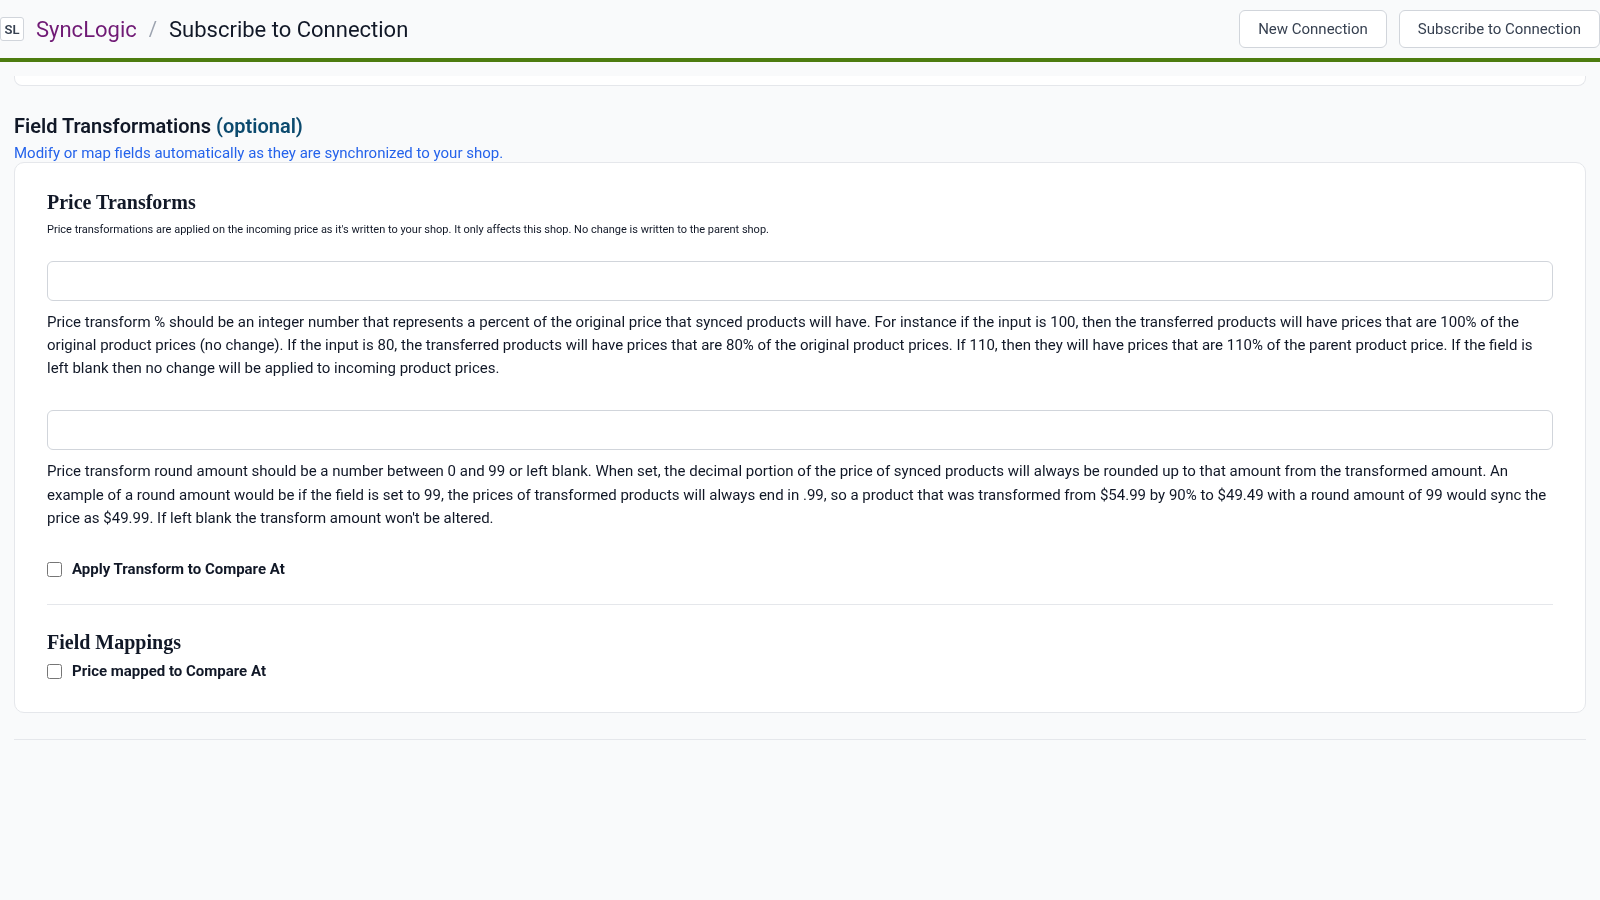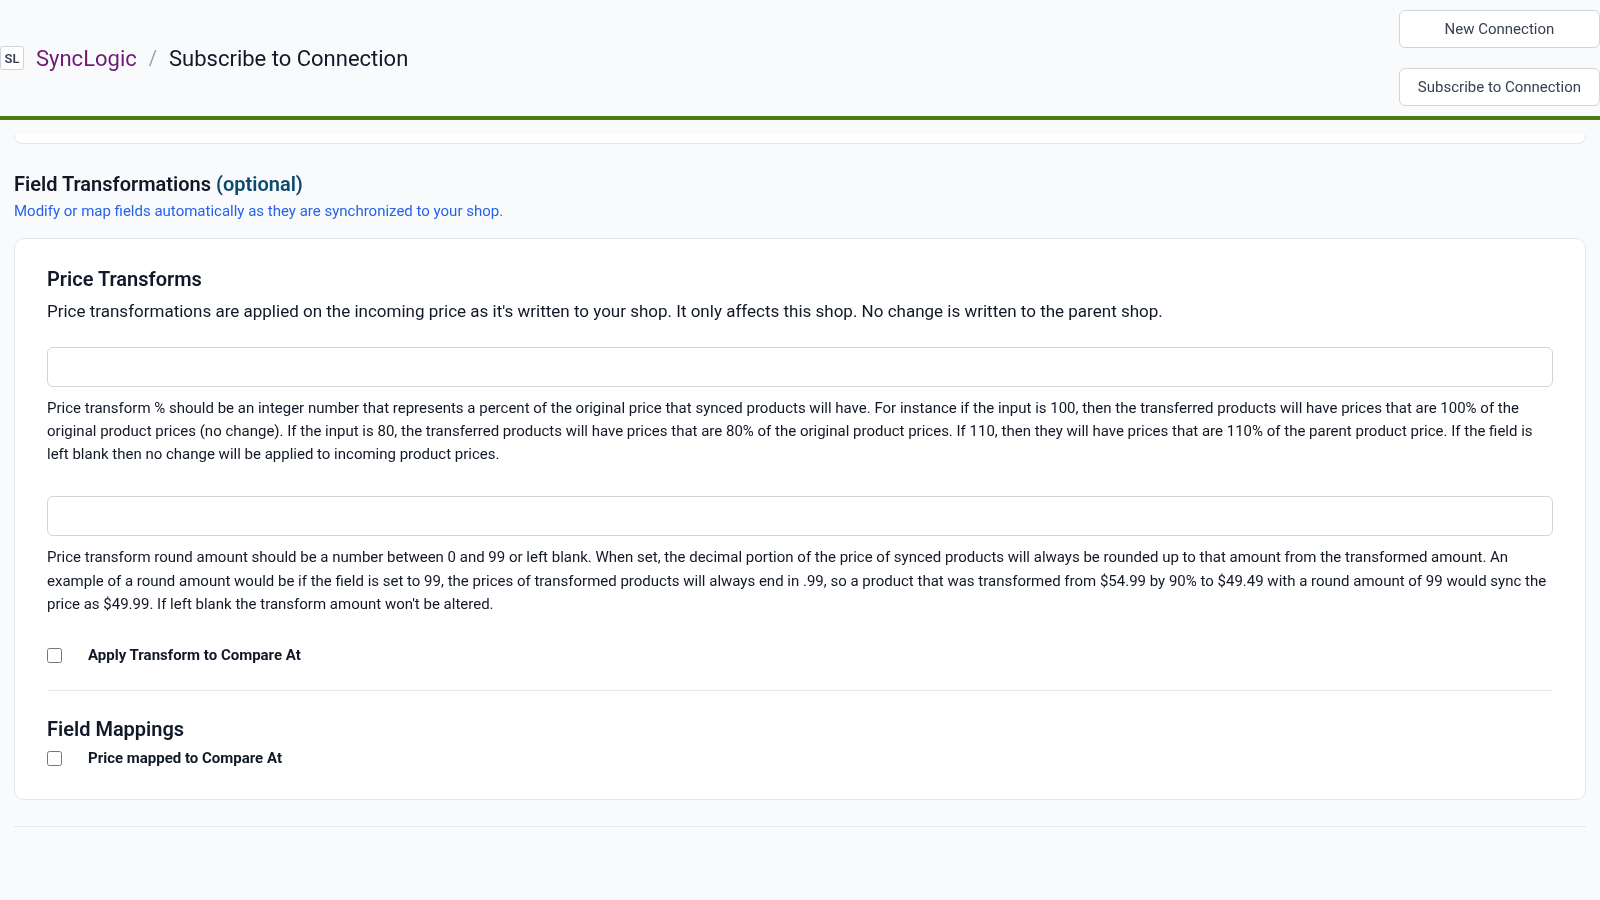--- a/index.html
+++ b/index.html
@@ -48,22 +48,21 @@
       color: #9ca3af;
       font-size: 20px;
     }
     .page-title {
       font-size: 22px;
       color: #111827;
       font-weight: 400;
     }
     .header-right {
       display: flex;
-      gap: 20px;
-      flex-direction: column;
+      gap: 12px;
     }
     .btn {
       padding: 9px 18px;
       border: 1px solid #d1d5db;
       border-radius: 6px;
       background: #ffffff;
       color: #374151;
       font-size: 15px;
       cursor: pointer;
       font-family: inherit;
@@ -90,36 +89,37 @@
     .optional-link {
       font-size: 20px;
       font-weight: 600;
       color: #0c4a6e;
       text-decoration: none;
       cursor: pointer;
     }
     .section-subtitle {
       color: #2563eb;
       font-size: 15px;
-      margin-bottom: 18px;
+      margin-bottom: 0;
       cursor: pointer;
     }
     .card {
       background: #ffffff;
       border: 1px solid #e5e7eb;
       border-radius: 10px;
       padding: 28px 32px 32px 32px;
     }
     .card h3 {
       font-size: 20px;
       font-weight: 600;
       margin-bottom: 8px;
+      font-family: Liberation Serif, serif;
     }
     .card-desc {
-      font-size: 17px;
+      font-size: 11px;
       color: #111827;
       margin-bottom: 22px;
       line-height: 1.5;
     }
     .field-label {
       font-size: 15px;
       font-weight: 700;
       margin-bottom: 8px;
       display: block;
     }
@@ -135,21 +135,21 @@
     }
     .help-text {
       font-size: 15px;
       color: #111827;
       line-height: 1.55;
       margin-bottom: 30px;
     }
     .checkbox-row {
       display: flex;
       align-items: center;
-      gap: 26px;
+      gap: 10px;
     }
     .checkbox-row input[type="checkbox"] {
       width: 15px;
       height: 15px;
       cursor: pointer;
     }
     .checkbox-label {
       font-size: 15px;
       font-weight: 700;
     }

